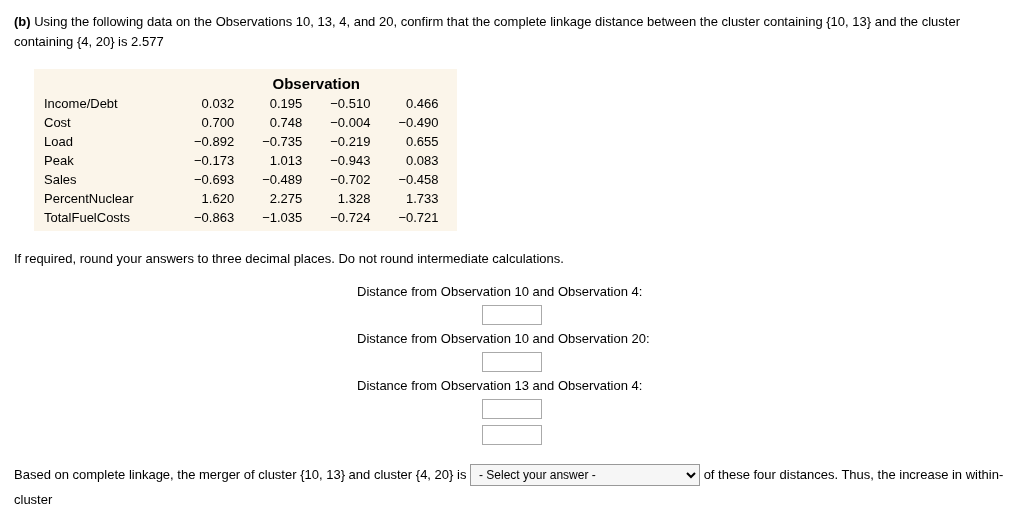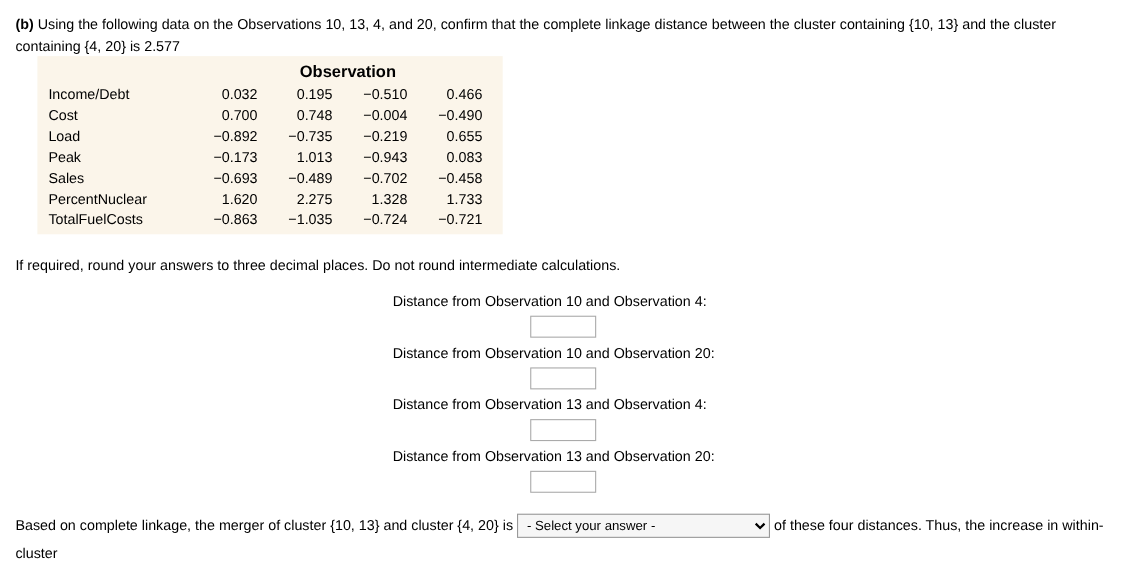--- a/index.html
+++ b/index.html
@@ -5,20 +5,21 @@
     * { box-sizing: border-box; margin: 0; padding: 0; }
     body {
       font-family: Arial, Helvetica, sans-serif;
       font-size: 13px;
       color: #000;
       background: #fff;
       padding: 12px 14px;
       width: 1024px;
     }
     .question-text {
+      margin-bottom: 18px;
       line-height: 1.5;
     }
     .question-text .bold { font-weight: bold; }
     .data-table-wrap {
       margin-bottom: 20px;
       padding-left: 20px;
     }
     table.data-table {
       border-collapse: collapse;
       background: #fbf5ea;
@@ -170,21 +171,20 @@
     </div>
     <div class="answer-line">
       <span class="label">Distance from Observation 10 and Observation 20:</span>
       <input type="text" class="answer-input" style="">
     </div>
     <div class="answer-line">
       <span class="label">Distance from Observation 13 and Observation 4:</span>
       <input type="text" class="answer-input" style="">
     </div>
     <div class="answer-line">
-      <span class="label">Distance from Observation 13 and Observation 20:</span>
       <input type="text" class="answer-input" style="">
     </div>
   </div>
 
 <div class="bottom-text">
   <span>Based on complete linkage, the merger of cluster {10, 13} and cluster {4, 20} is </span>
   <select class="answer-select longsel">
     <option>- Select your answer -</option>
   </select>
   <span> of these four distances. Thus, the increase in within-cluster</span><br>

